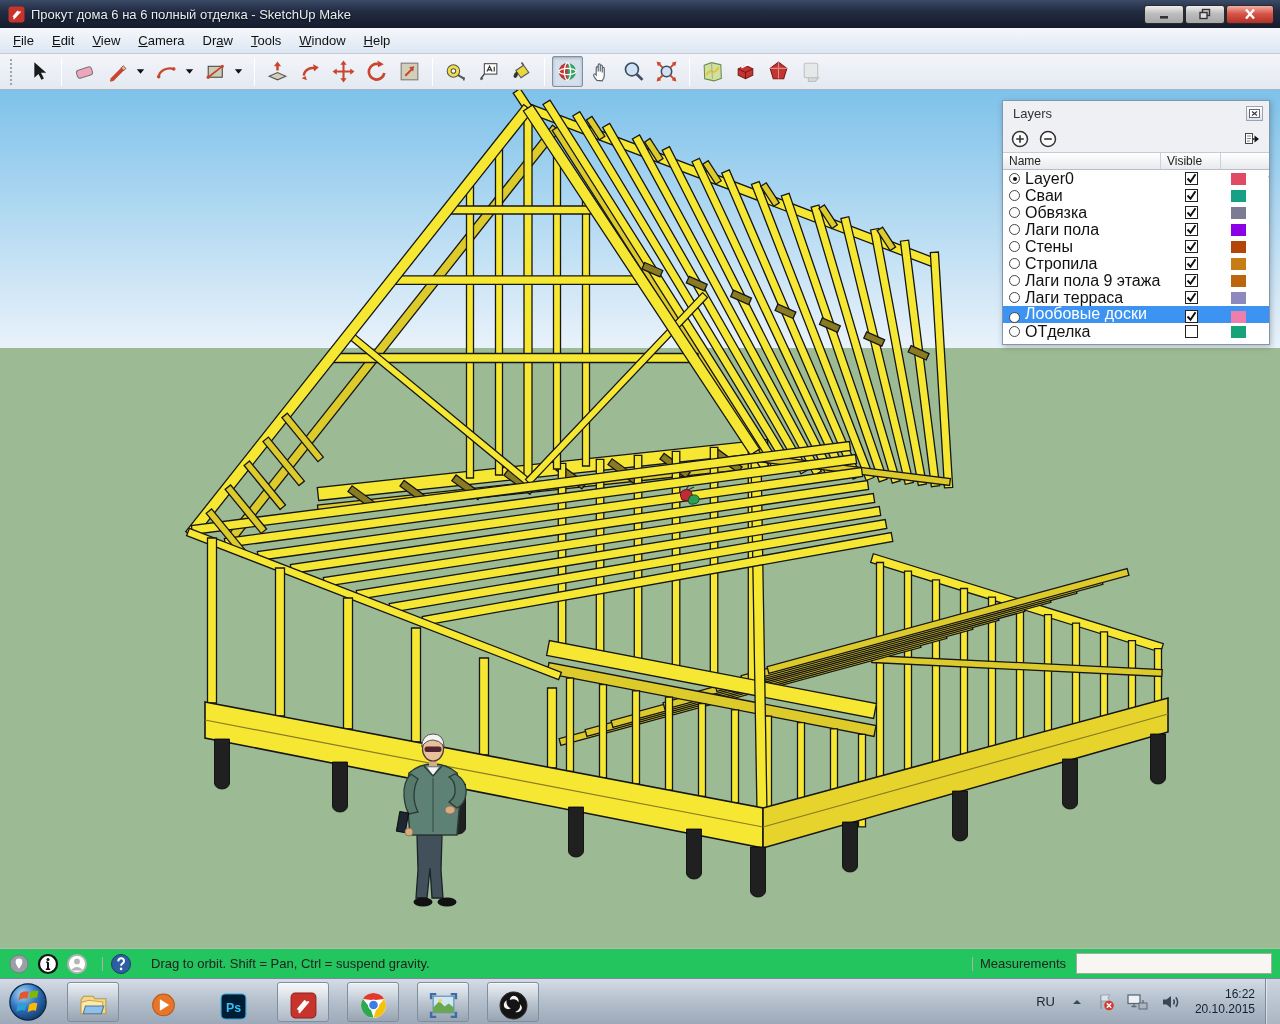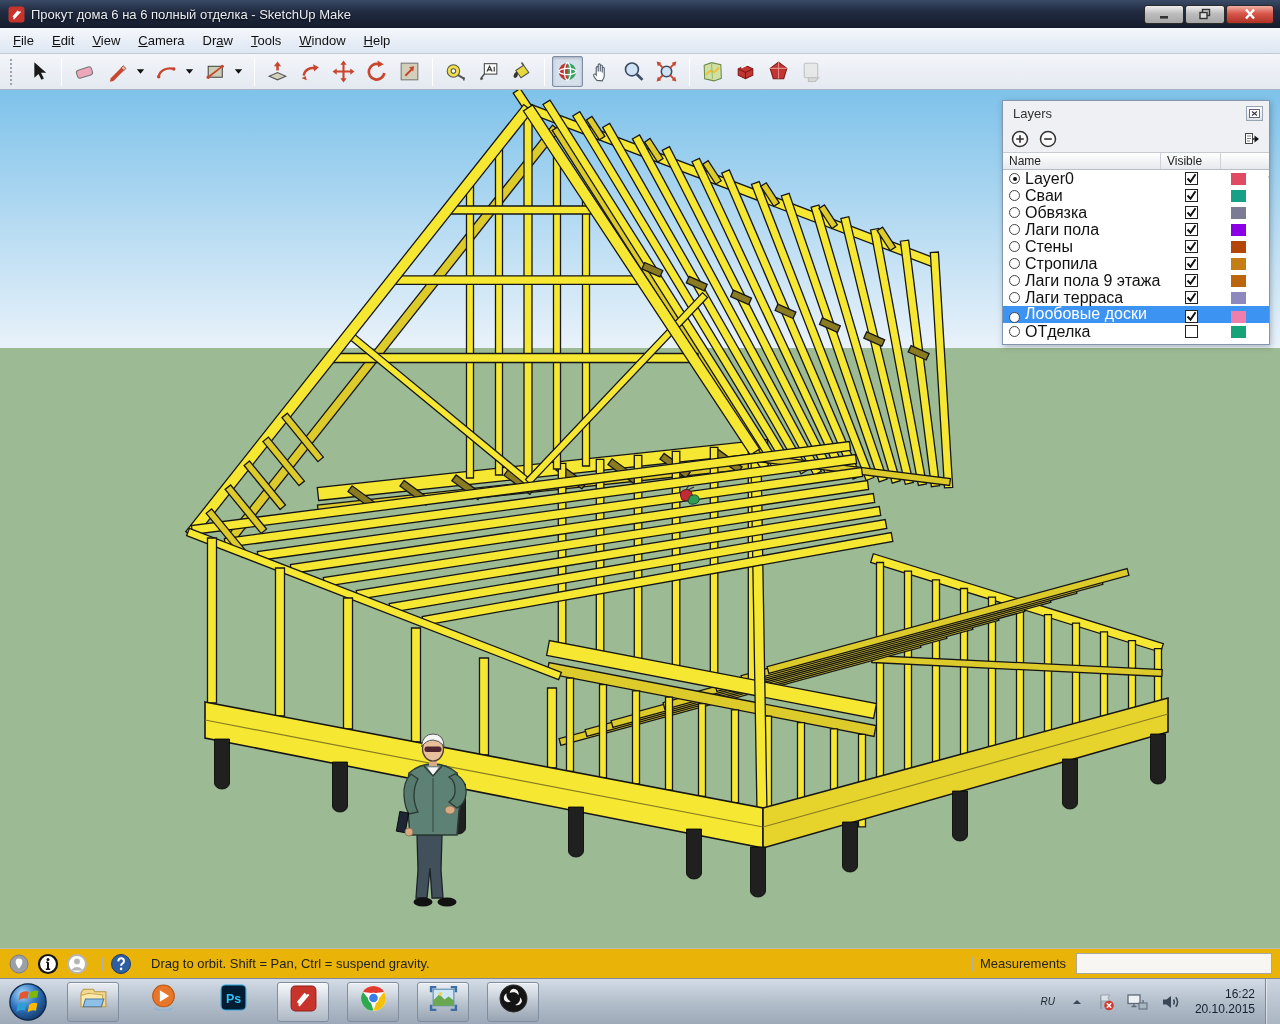--- a/index.html
+++ b/index.html
@@ -54,36 +54,36 @@
   .lrow .radio { width:11px; height:11px; border:1px solid #444; border-radius:50%; background:#fff; margin:0 5px 0 6px; position:relative; flex:0 0 auto; }
   .lrow .radio.on::after { content:""; position:absolute; left:2.5px; top:2.5px; width:4px; height:4px; border-radius:50%; background:#111; }
   .lrow .lname { width:136px; color:#111; white-space:nowrap; overflow:hidden; font-size:16px; }
   .lrow.selected .lname { color:#fff; }
   .lrow .lvis { width:60px; display:flex; justify-content:center; }
   .cbox { width:13px; height:13px; border:1.5px solid #222; background:#fff; display:flex; align-items:center; justify-content:center; }
   .lrow .lcol { flex:1; display:flex; justify-content:flex-start; padding-left:10px; }
   .swatch { width:15px; height:12px; }
 
   
-  .statusbar { height:30px; background:#eab308; border-top:1px solid #b9b9b2; display:flex; align-items:center; padding:0 8px; flex:0 0 auto; }
+  .statusbar { height:30px; background:#22c55e; border-top:1px solid #b9b9b2; display:flex; align-items:center; padding:0 8px; flex:0 0 auto; }
   .sb-icon { margin-right:7px; display:flex; }
   .sb-div { width:1px; height:14px; background:#b0b0a8; margin:0 7px; }
   .sb-hint { font-size:13px; color:#222; margin-left:12px; flex:1; white-space:nowrap; }
   .sb-meas-label { font-size:13px; color:#222; margin-right:10px; }
   .sb-meas-box { width:196px; height:21px; background:#f7f6f2; border:1px solid #a8a8a0; font-size:12px; color:#222; padding:2px 4px; }
 
   
   .taskbar { height:46px; background:linear-gradient(180deg,#d3dce6 0%,#b4bfcc 50%,#9da9b8 100%); border-top:1px solid #7d8999; display:flex; align-items:center; flex:0 0 auto; }
   .startorb { width:44px; height:42px; display:flex; align-items:center; justify-content:center; margin:0 8px 0 6px; }
-  .taskapp { width:52px; height:40px; border-radius:3px; display:flex; align-items:flex-start; justify-content:center; margin:0 9px; }
+  .taskapp { width:52px; height:40px; border-radius:3px; display:flex; align-items:flex-end; justify-content:center; margin:0 9px; }
   .taskapp.running { border:1px solid #808e9e; background:linear-gradient(180deg,rgba(255,255,255,.55),rgba(255,255,255,.12) 50%,rgba(0,0,0,.05)); box-shadow:inset 0 1px 0 rgba(255,255,255,.6); }
   .taskapp.active { background:linear-gradient(180deg,rgba(255,255,255,.8),rgba(255,255,255,.35) 50%,rgba(255,255,255,.15)); }
   .tb-spacer { flex:1; }
   .tray { display:flex; align-items:center; }
-  .tray-lang { font-size:10px; color:#1a2430; padding:0 8px;font-style:italic; }
+  .tray-lang { font-size:13px; color:#1a2430; padding:0 8px; }
   .tray-ic { margin:0 5px; display:flex; }
   .tray-clock { text-align:right; font-size:12px; color:#14202e; line-height:15px; margin:0 10px 0 8px; }
   .showdesk { width:15px; height:46px; border-left:1px solid #7d8999; background:linear-gradient(180deg,#ccd5e0,#aab5c2); box-shadow:inset 1px 0 0 rgba(255,255,255,.5); }
 </style>
 </head>
 <body>
 
 <div id="app">
 
   <div class="titlebar">

